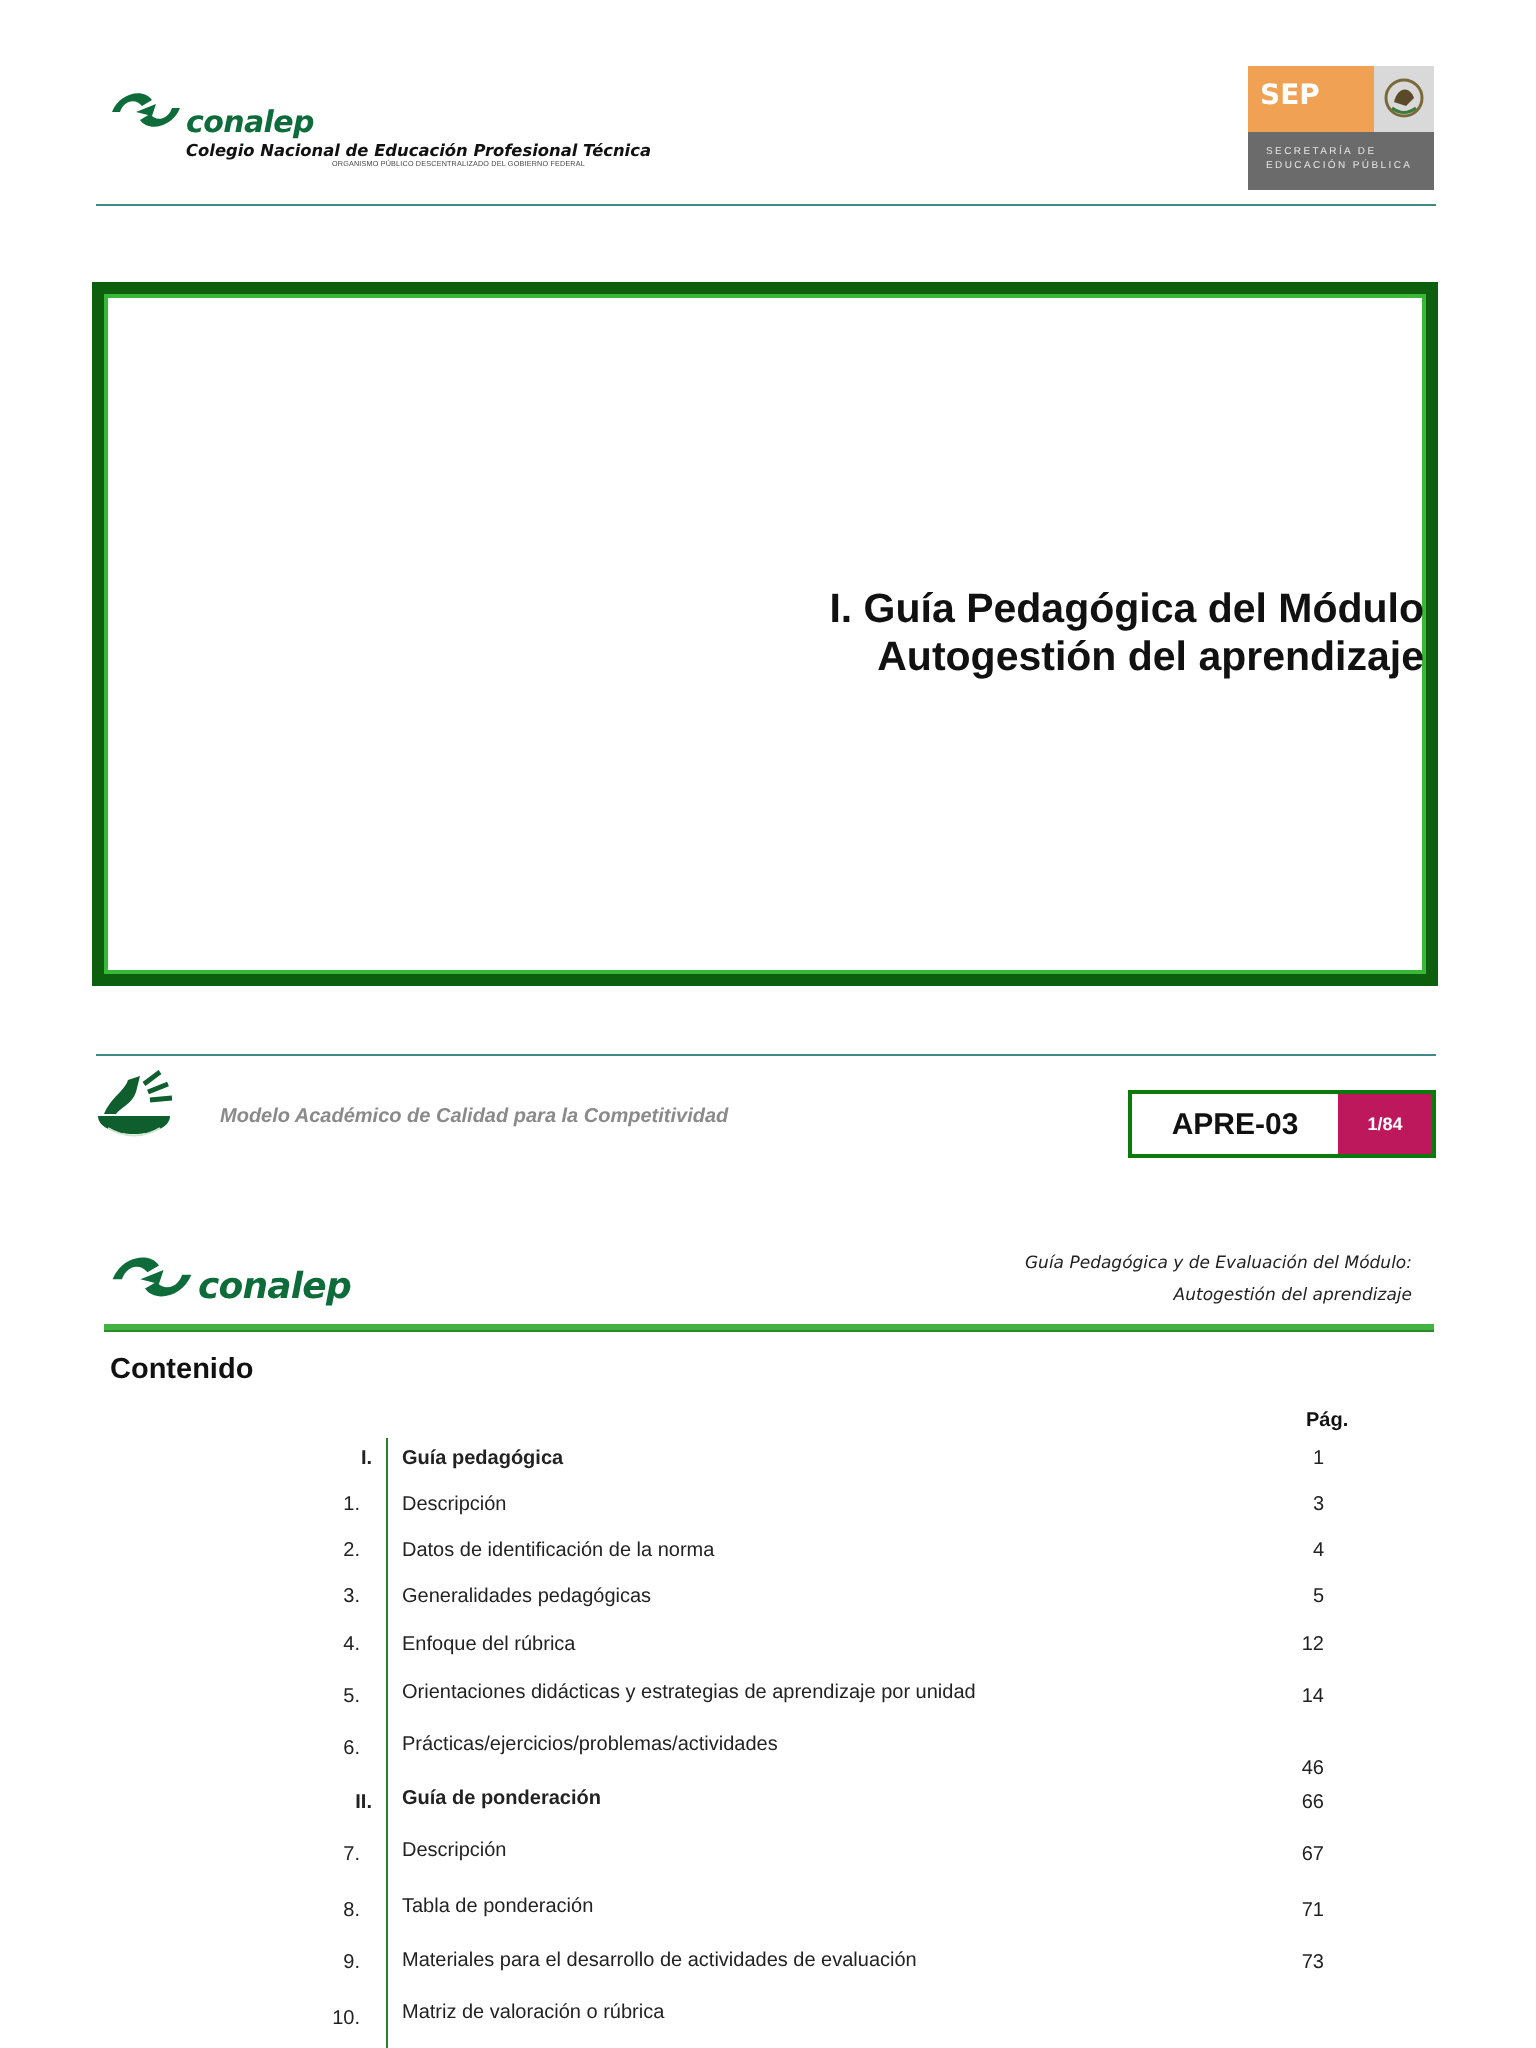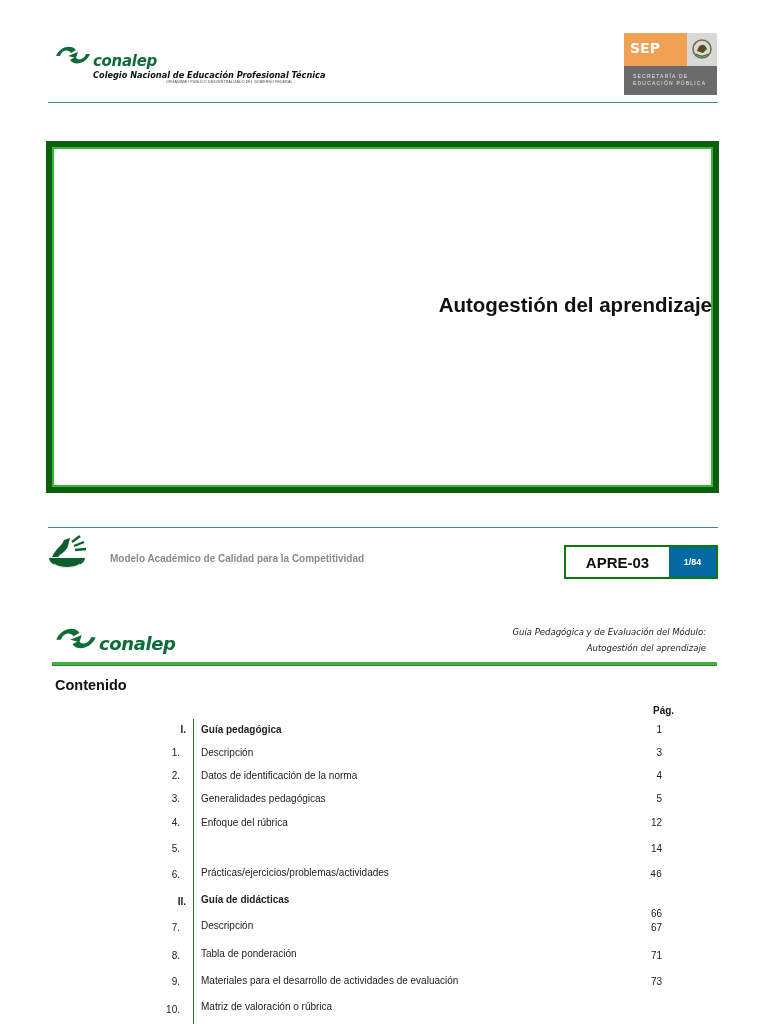--- a/index.html
+++ b/index.html
@@ -19,24 +19,24 @@
   .sep-sub { position:absolute; left:9px; top:7px; color:#e6e6e6; font-size:5px; letter-spacing:1.2px; line-height:7px; }
   .line1 { left:48px; top:102px; width:670px; height:1px; background:#3f8a86; }
 
   
   .title-box { left:46px; top:141px; width:673px; height:352px; box-sizing:border-box; border:6px solid #0d5e0d; box-shadow: inset 0 0 0 2px #38b838; }
   .title-text { right:56px; top:293px; text-align:right; font-size:20.5px; font-weight:bold; line-height:24px; color:#111; }
 
   
   .line2 { left:48px; top:527px; width:670px; height:1px; background:#3f8a86; }
   .mac-logo { left:46px; top:530px; width:42px; height:46px; }
-  .mac-text { left:110px; top:553px; font-size:10px; font-weight:bold; color:#8a8a8a; }
+  .mac-text { left:110px; top:553px; font-size:10px; font-style:italic; font-weight:bold; color:#8a8a8a; }
   .apre-box { left:564px; top:545px; width:154px; height:34px; box-sizing:border-box; border:2px solid #0b7a0b; display:flex; }
   .apre-code { width:103px; display:flex; align-items:center; justify-content:center; font-weight:bold; font-size:15px; color:#111; }
-  .apre-page { flex:1; background:#0369a1; color:#fff; font-size:9px; font-weight:bold; display:flex; align-items:center; justify-content:center; }
+  .apre-page { flex:1; background:#be185d; color:#fff; font-size:9px; font-weight:bold; display:flex; align-items:center; justify-content:center; }
 
   
   .conalep-logo2 { left:54px; top:625px; width:44px; height:27px; }
   .conalep-word2 { left:99px; top:633px; font-size:18px; font-weight:bold; font-style:italic; color:#0e6b3a; font-family:"DejaVu Sans", sans-serif; letter-spacing:-0.4px; }
   .guia-h1 { right:62px; top:627px; font-size:8.5px; font-style:italic; color:#222; text-align:right; font-family:"DejaVu Sans", sans-serif; }
   .guia-h2 { right:62px; top:643px; font-size:8.5px; font-style:italic; color:#222; text-align:right; font-family:"DejaVu Sans", sans-serif; }
   .line3 { left:52px; top:662px; width:665px; height:4px; background:#43b243; border-bottom:1px solid #2a8a2a; box-sizing:border-box; }
 
   .contenido { left:55px; top:677px; font-size:14.5px; font-weight:bold; color:#111; }
   .pag-head { left:653px; top:705px; font-size:10px; font-weight:bold; color:#111; }
@@ -76,20 +76,21 @@
     <div class="sep-sub">
       <div>SECRETARÍA DE</div>
       <div>EDUCACIÓN PÚBLICA</div>
     </div>
   </div>
 </div>
 <div class="abs line1"></div>
 
 <div class="abs title-box"></div>
 <div class="abs title-text">
+  <div>I. Guía Pedagógica del Módulo</div>
   <div>Autogestión del aprendizaje</div>
 </div>
 
 <div class="abs line2"></div>
 <svg class="abs mac-logo" viewBox="0 0 42 46">
   <path d="M3 28 C3 40, 39 40, 39 28 Z" fill="#0e5e2e"></path>
   <path d="M6 27 C10 18, 16 16, 18 10 L24 8 L22 16 C20 22, 14 24, 12 27 Z" fill="#0e5e2e"></path>
   <path d="M26 12 L34 6 M28 16 L38 12 M29 20 L40 19" stroke="#0e5e2e" stroke-width="2.4"></path>
   <ellipse cx="28" cy="25" rx="6" ry="2" fill="#ffffff"></ellipse>
   <path d="M8 34 C16 39, 26 39, 34 34" stroke="#cfe5cf" stroke-width="1" fill="none"></path>
@@ -135,31 +136,32 @@
       <span class="toc-label">Generalidades pedagógicas</span>
       <span class="toc-page" style="top: 0px;">5</span>
     </div>
     <div class="toc-row" style="top: 817px;">
       <span class="toc-num" style="left: 150px; top: 0px;">4.</span>
       <span class="toc-label">Enfoque del rúbrica</span>
       <span class="toc-page" style="top: 0px;">12</span>
     </div>
     <div class="toc-row" style="top: 841px;">
       <span class="toc-num" style="left: 150px; top: 2px;">5.</span>
+      <span class="toc-label">Orientaciones didácticas y estrategias de aprendizaje por unidad</span>
       <span class="toc-page" style="top: 2px;">14</span>
     </div>
     <div class="toc-row" style="top: 867px;">
       <span class="toc-num" style="left: 150px; top: 2px;">6.</span>
       <span class="toc-label">Prácticas/ejercicios/problemas/actividades</span>
-      <span class="toc-page" style="top: 2px; font-family: Liberation Mono, monospace;">46</span>
+      <span class="toc-page" style="top: 12px;">46</span>
     </div>
     <div class="toc-row" style="top: 894px;">
       <span class="toc-num roman" style="left: 156px; top: 2px; text-align: right;">II.</span>
-      <span class="toc-label bold">Guía de didácticas</span>
-      <span class="toc-page" style="top: 2px; margin-top: 12px;">66</span>
+      <span class="toc-label bold">Guía de ponderación</span>
+      <span class="toc-page" style="top: 2px;">66</span>
     </div>
     <div class="toc-row" style="top: 920px;">
       <span class="toc-num" style="left: 150px; top: 2px;">7.</span>
       <span class="toc-label">Descripción</span>
       <span class="toc-page" style="top: 2px;">67</span>
     </div>
     <div class="toc-row" style="top: 948px;">
       <span class="toc-num" style="left: 150px; top: 2px;">8.</span>
       <span class="toc-label">Tabla de ponderación</span>
       <span class="toc-page" style="top: 2px;">71</span>

